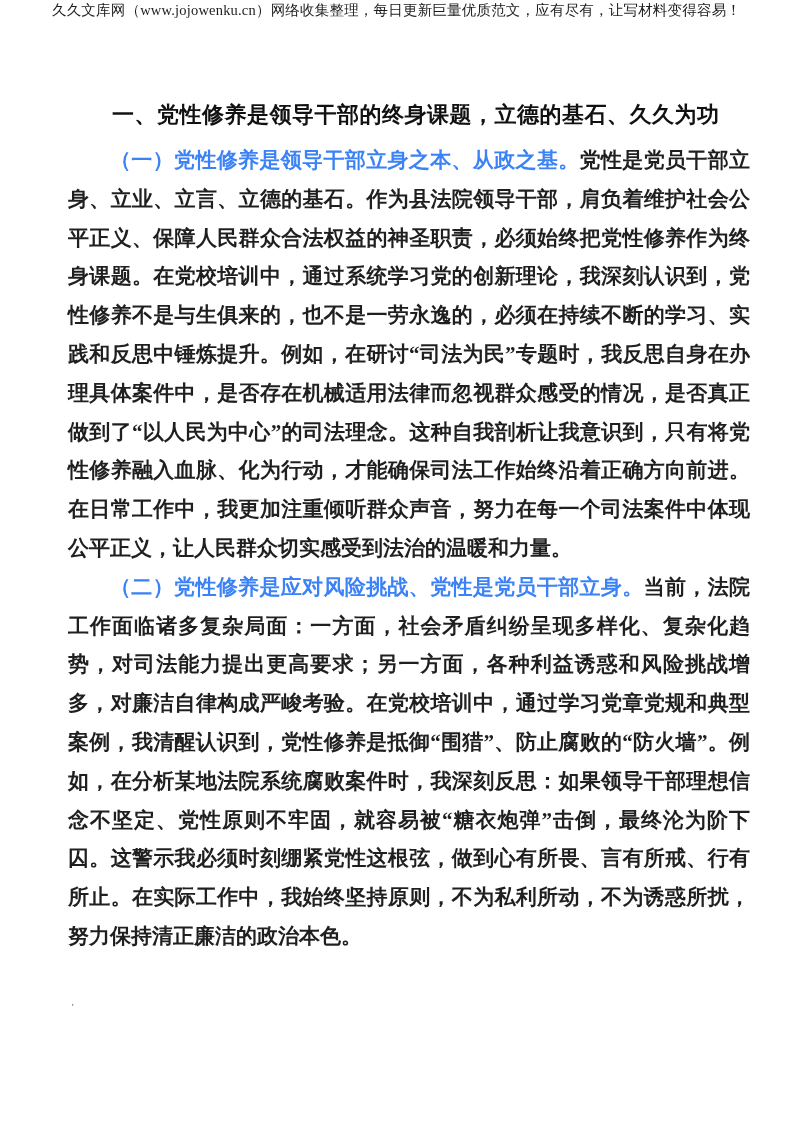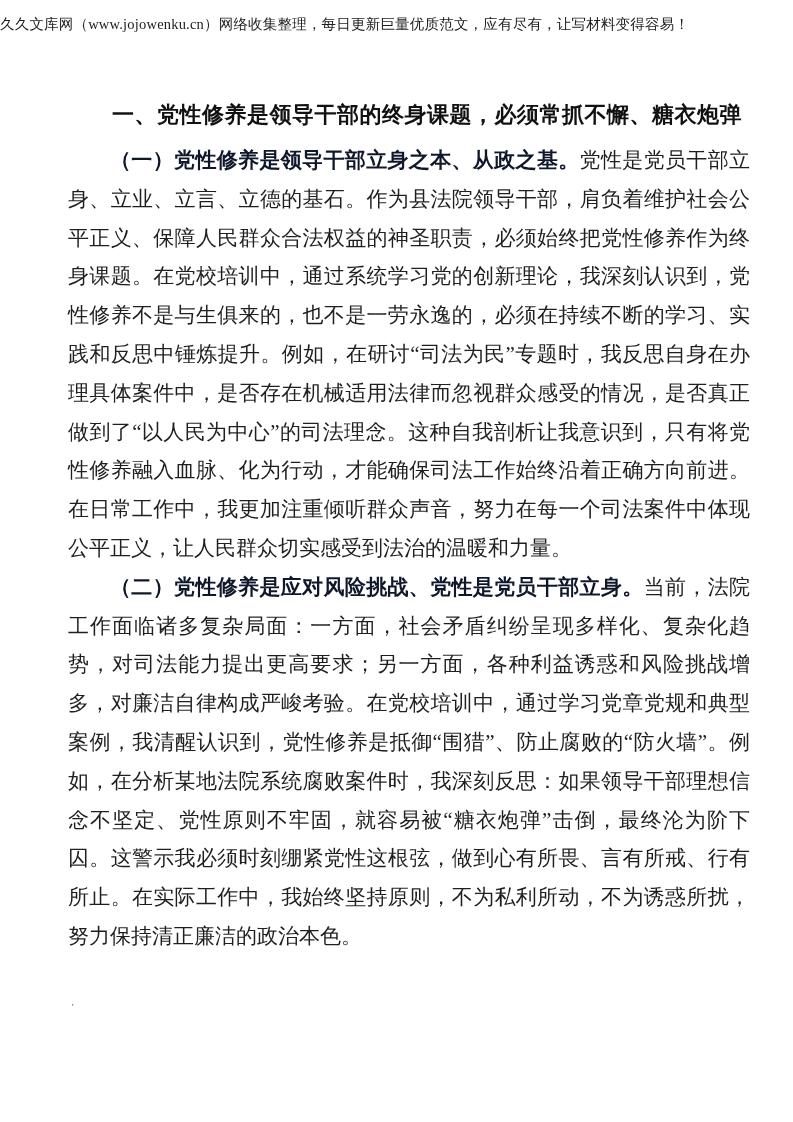--- a/index.html
+++ b/index.html
@@ -11,23 +11,24 @@
     position: relative;
     width: 793px;
     height: 1122px;
     background: #ffffff;
     overflow: hidden;
     font-family: "Liberation Serif", "DejaVu Serif", serif;
     color: #1a1a1a;
   }
   .watermark-header {
     position: absolute;
-    top: 14px;
+    top: 0;
     left: 0;
     right: 0;
+    text-align: center;
     font-size: 14.5px;
     line-height: 20px;
     color: #1c1c1c;
     letter-spacing: 0.2px;
     white-space: nowrap;
   }
   .content {
     position: absolute;
     left: 68px;
     top: 95px;
@@ -46,44 +47,44 @@
     margin: 0;
     font-size: 21px;
     line-height: 38.8px;
     text-indent: 2em;
     text-align: justify;
     text-justify: inter-ideograph;
     color: #1f1f1f;
   }
   .para-lead {
     font-weight: 700;
-    color: #0f172a;
+    color: #3b82f6;
   }
   .para-body {
-    font-weight: 400;
+    font-weight: 700;
   }
   .footnote-mark {
     position: absolute;
     left: 72px;
     top: 1002px;
     font-size: 9px;
     line-height: 10px;
     color: #444444;
   }
 </style>
 </head>
 <body>
 
 <div class="page">
 
   <div class="watermark-header">久久文库网（www.jojowenku.cn）网络收集整理，每日更新巨量优质范文，应有尽有，让写材料变得容易！</div>
 
   <div class="content">
 
-    <h1 class="doc-title">一、党性修养是领导干部的终身课题，必须常抓不懈、糖衣炮弹</h1>
+    <h1 class="doc-title">一、党性修养是领导干部的终身课题，立德的基石、久久为功</h1>
 
     <p class="doc-paragraph"><span class="para-lead">（一）党性修养是领导干部立身之本、从政之基。</span><span class="para-body">党性是党员干部立身、立业、立言、立德的基石。作为县法院领导干部，肩负着维护社会公平正义、保障人民群众合法权益的神圣职责，必须始终把党性修养作为终身课题。在党校培训中，通过系统学习党的创新理论，我深刻认识到，党性修养不是与生俱来的，也不是一劳永逸的，必须在持续不断的学习、实践和反思中锤炼提升。例如，在研讨“司法为民”专题时，我反思自身在办理具体案件中，是否存在机械适用法律而忽视群众感受的情况，是否真正做到了“以人民为中心”的司法理念。这种自我剖析让我意识到，只有将党性修养融入血脉、化为行动，才能确保司法工作始终沿着正确方向前进。在日常工作中，我更加注重倾听群众声音，努力在每一个司法案件中体现公平正义，让人民群众切实感受到法治的温暖和力量。</span></p>
 
     <p class="doc-paragraph"><span class="para-lead">（二）党性修养是应对风险挑战、党性是党员干部立身。</span><span class="para-body">当前，法院工作面临诸多复杂局面：一方面，社会矛盾纠纷呈现多样化、复杂化趋势，对司法能力提出更高要求；另一方面，各种利益诱惑和风险挑战增多，对廉洁自律构成严峻考验。在党校培训中，通过学习党章党规和典型案例，我清醒认识到，党性修养是抵御“围猎”、防止腐败的“防火墙”。例如，在分析某地法院系统腐败案件时，我深刻反思：如果领导干部理想信念不坚定、党性原则不牢固，就容易被“糖衣炮弹”击倒，最终沦为阶下囚。这警示我必须时刻绷紧党性这根弦，做到心有所畏、言有所戒、行有所止。在实际工作中，我始终坚持原则，不为私利所动，不为诱惑所扰，努力保持清正廉洁的政治本色。</span></p>
 
   </div>
 
   <div class="footnote-mark">'</div>
 
 </div>

